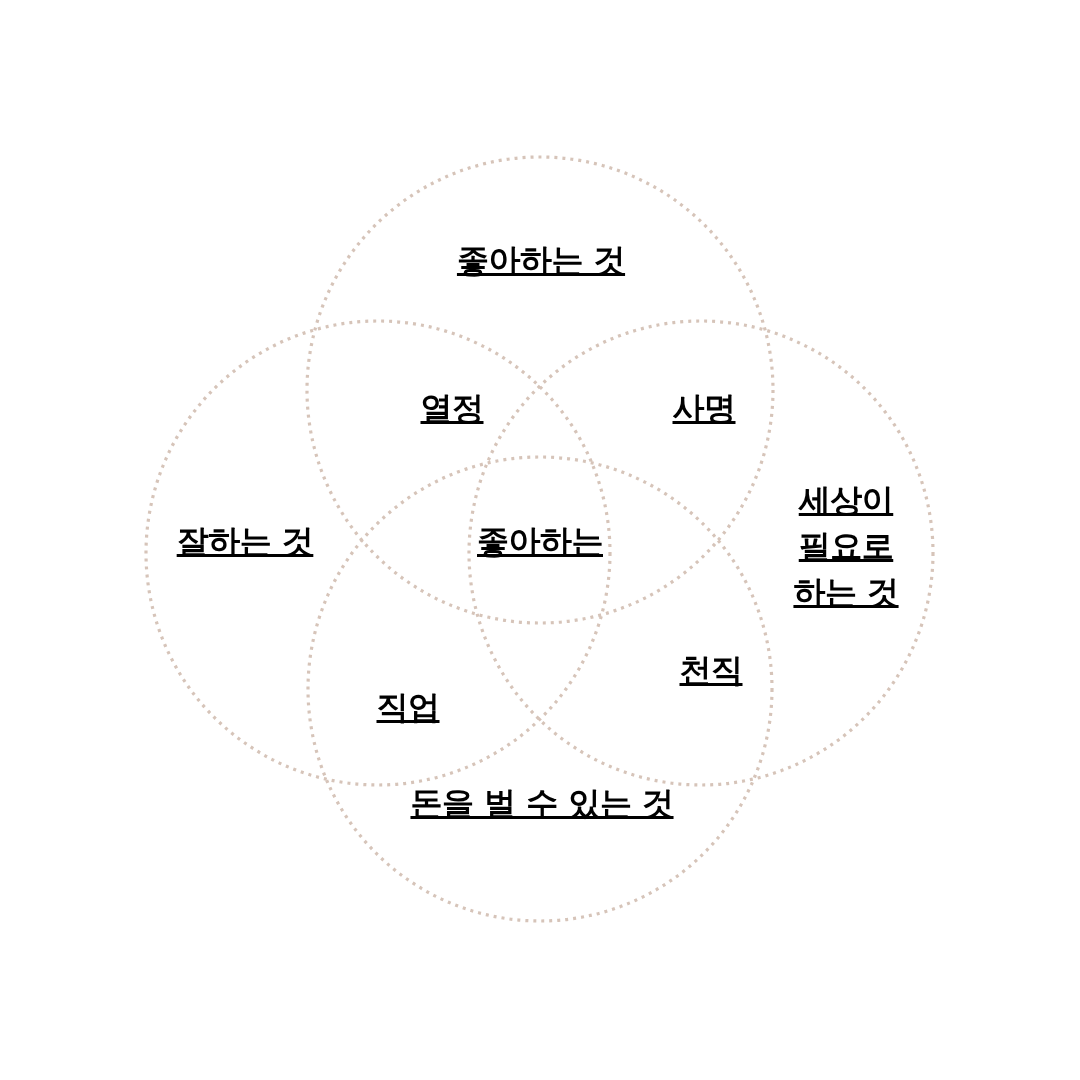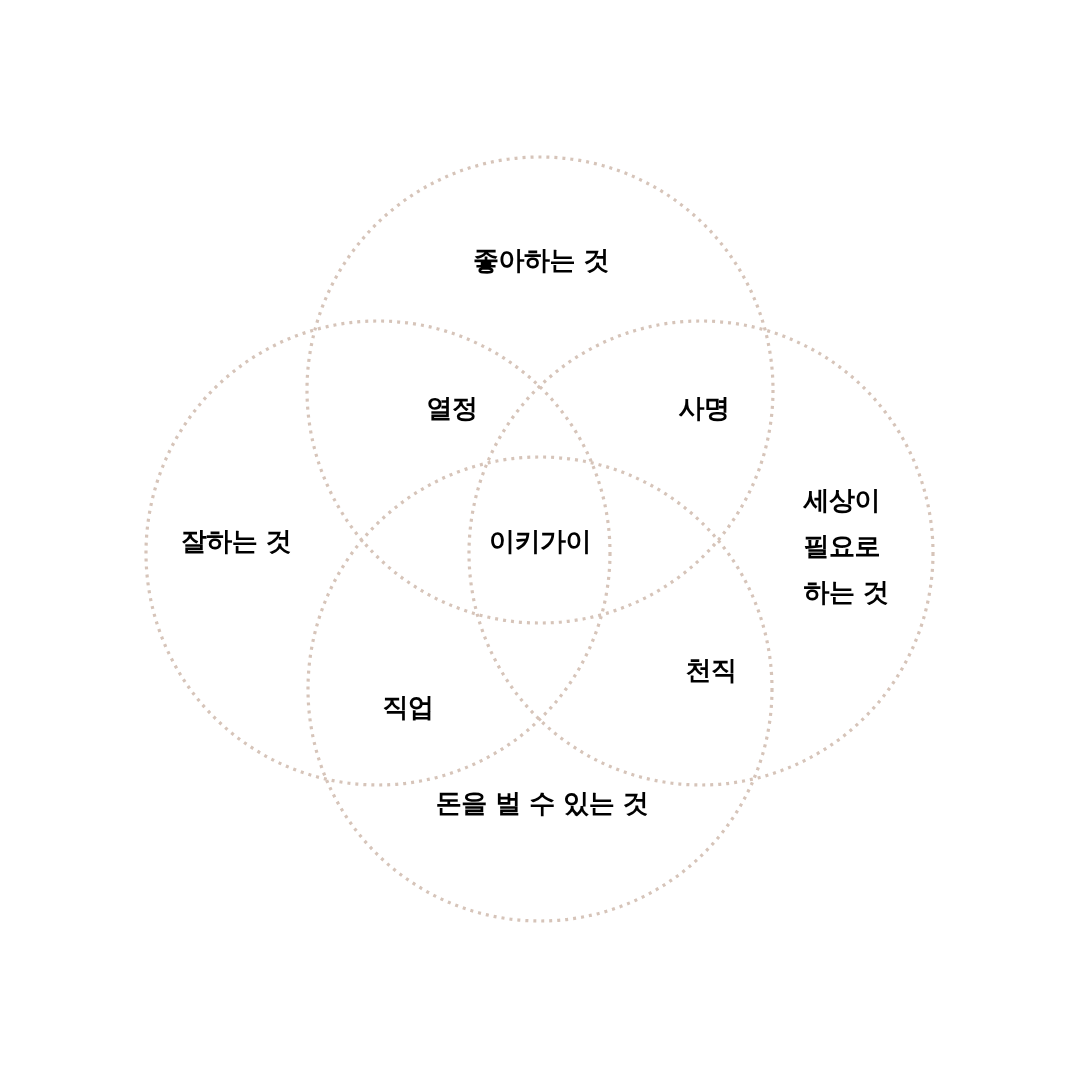--- a/index.html
+++ b/index.html
@@ -1,39 +1,39 @@
 <!DOCTYPE html>
 <html><head>
 <meta charset="utf-8">
 <style>
   html, body { margin: 0; padding: 0; background: #ffffff; }
   body { width: 1080px; height: 1080px; position: relative; overflow: hidden;
          font-family: "DejaVu Sans", "Liberation Sans", sans-serif; }
   svg.venn { position: absolute; left: 0; top: 0; }
   .lbl { position: absolute; transform: translate(-50%, -50%); font-weight: bold;
-         font-size: 26px; color: #000; white-space: nowrap;
-         line-height: 46px; letter-spacing: -0.5px; }
+         font-size: 32px; color: #000; text-align: center; white-space: nowrap;
+         line-height: 46px; letter-spacing: -0.5px; text-decoration: underline; }
   .lbl.multi { white-space: pre-line; }
 </style>
 </head>
 <body>
 
 <svg class="venn" width="1080" height="1080" viewBox="0 0 1080 1080">
   <g fill="none" stroke="#d6c4b9" stroke-width="3.2" stroke-dasharray="3 5">
     <circle cx="540" cy="390" r="233"></circle>
     <circle cx="378" cy="553" r="232"></circle>
     <circle cx="701" cy="553" r="232"></circle>
     <circle cx="540" cy="689" r="232"></circle>
   </g>
 </svg>
 
 <div class="lbl" style="left:541px; top:260px;">좋아하는 것</div>
-<div class="lbl" style="left:236px; top:541px;">잘하는 것</div>
+<div class="lbl" style="left:245px; top:541px;">잘하는 것</div>
 <div class="lbl multi" style="left:846px; top:546px;">세상이
 필요로
 하는 것</div>
 <div class="lbl" style="left:542px; top:796px;margin-top:7px;">돈을 벌 수 있는 것</div>
 
 <div class="lbl" style="left:408px; top:408px;margin-left:44px;">열정</div>
 <div class="lbl" style="left:704px; top:408px;">사명</div>
-<div class="lbl" style="left:540px; top:541px;">이키가이</div>
+<div class="lbl" style="left:540px; top:541px;">좋아하는</div>
 <div class="lbl" style="left:408px; top:670px;margin-top:37px;">직업</div>
 <div class="lbl" style="left:677px; top:670px;margin-left:34px;">천직</div>
 
 </body></html>

